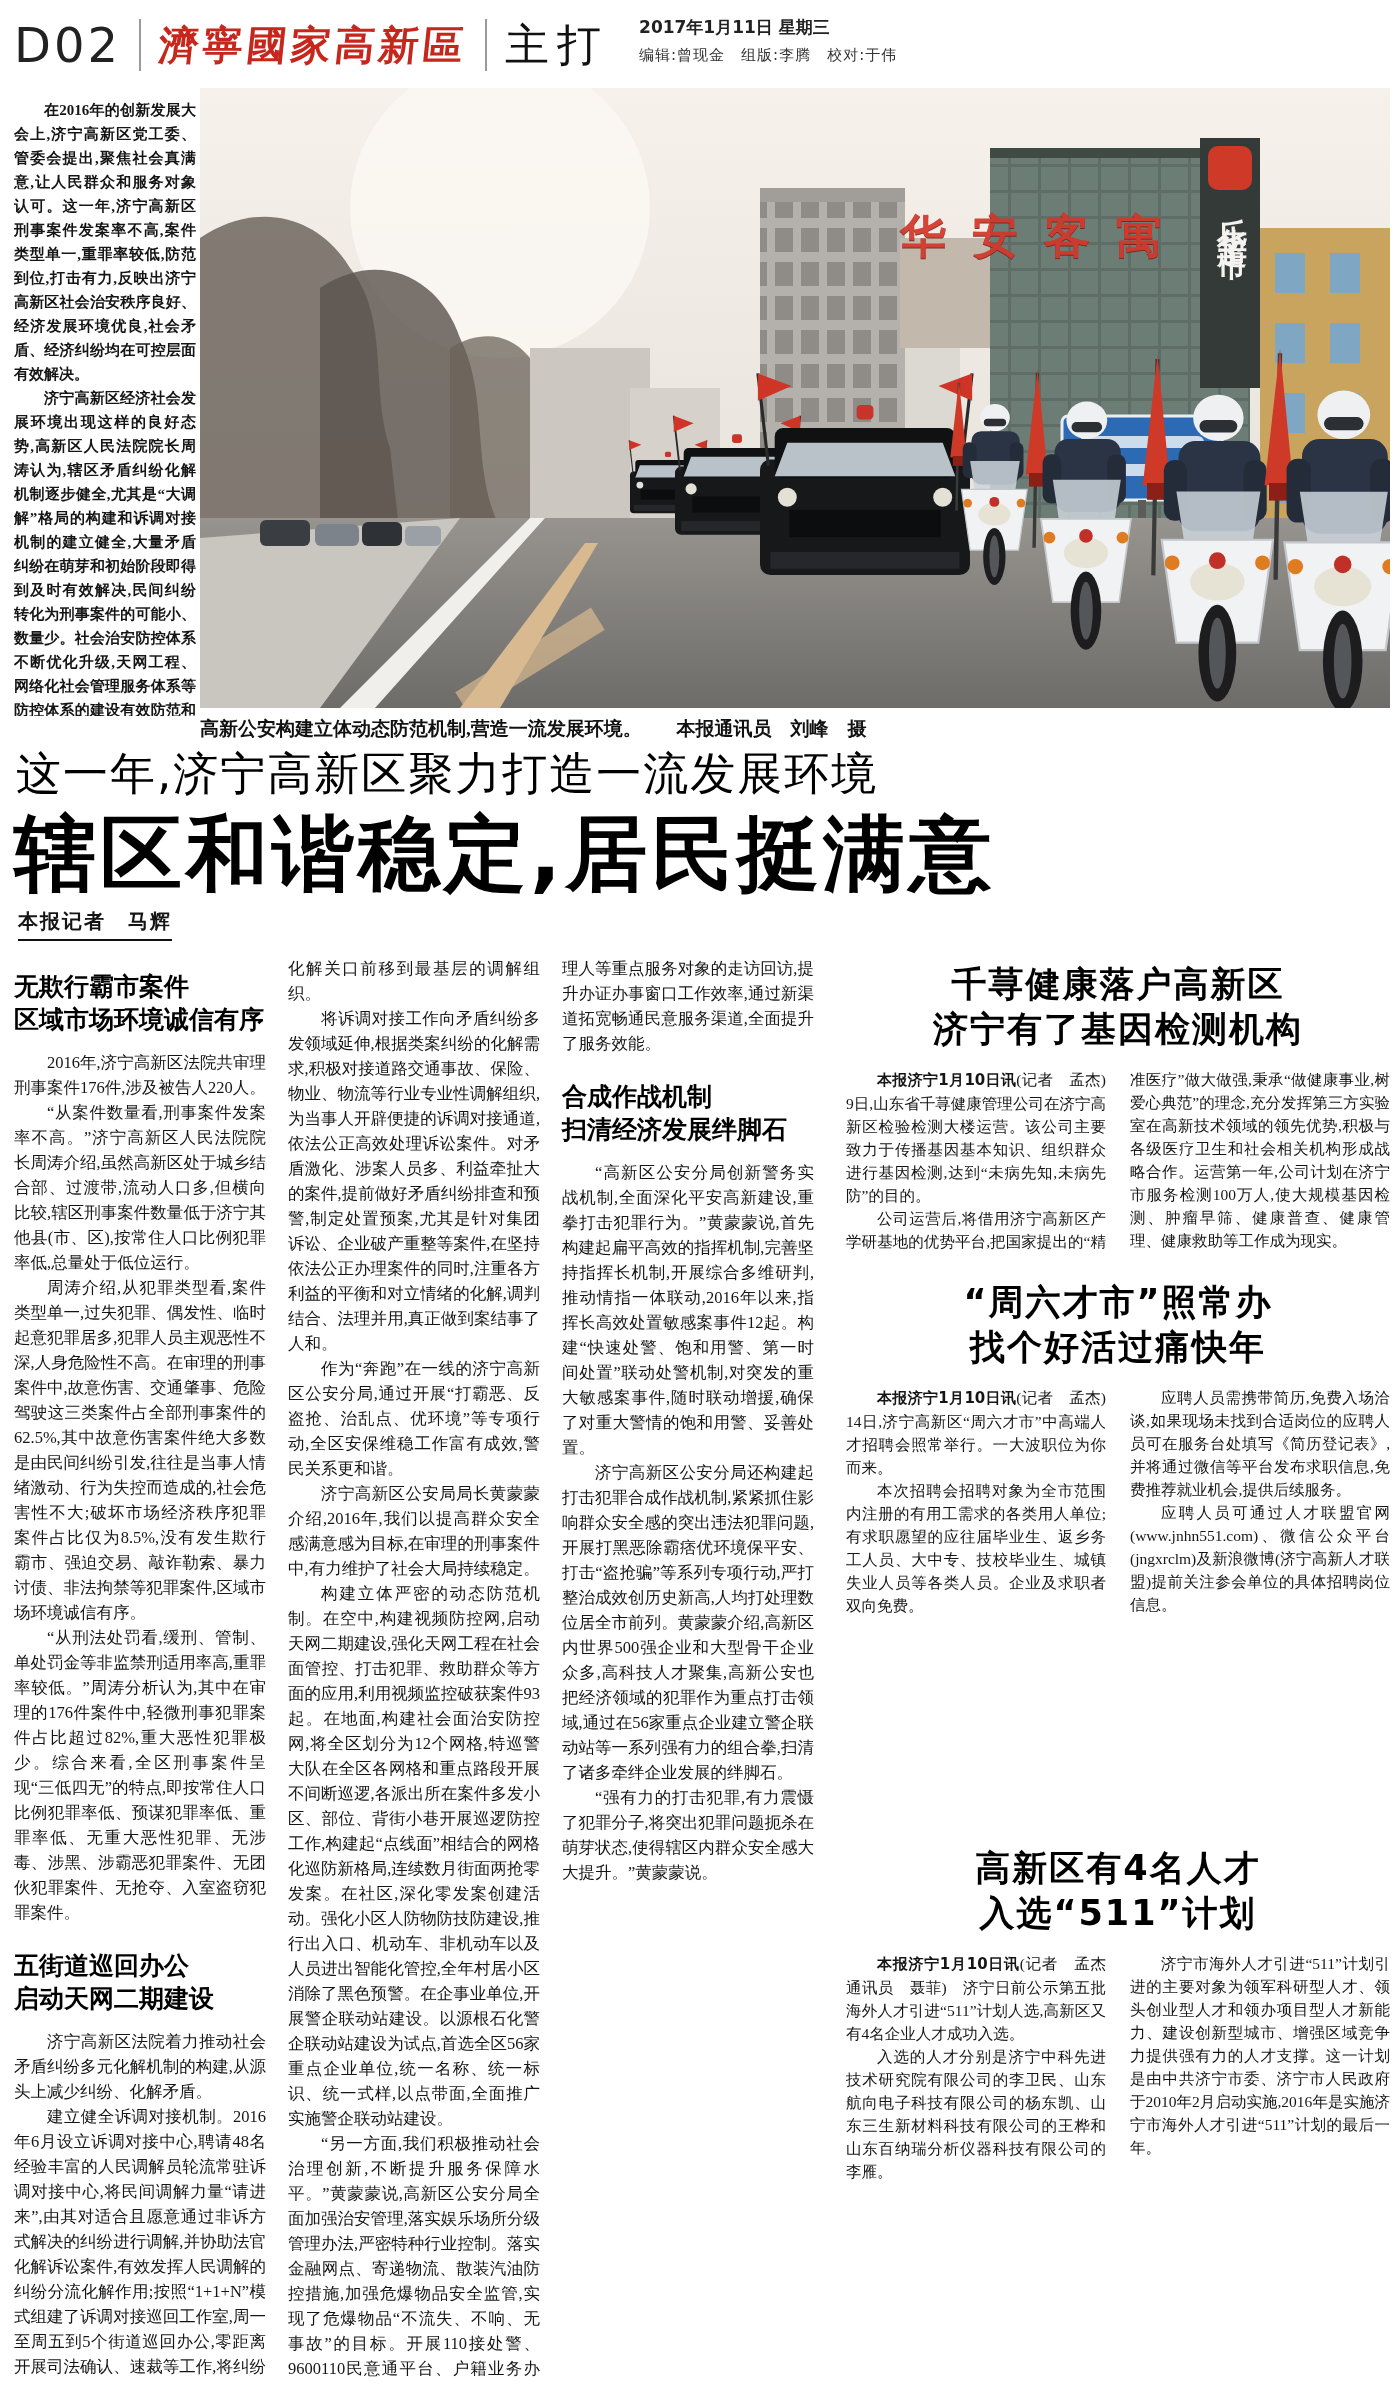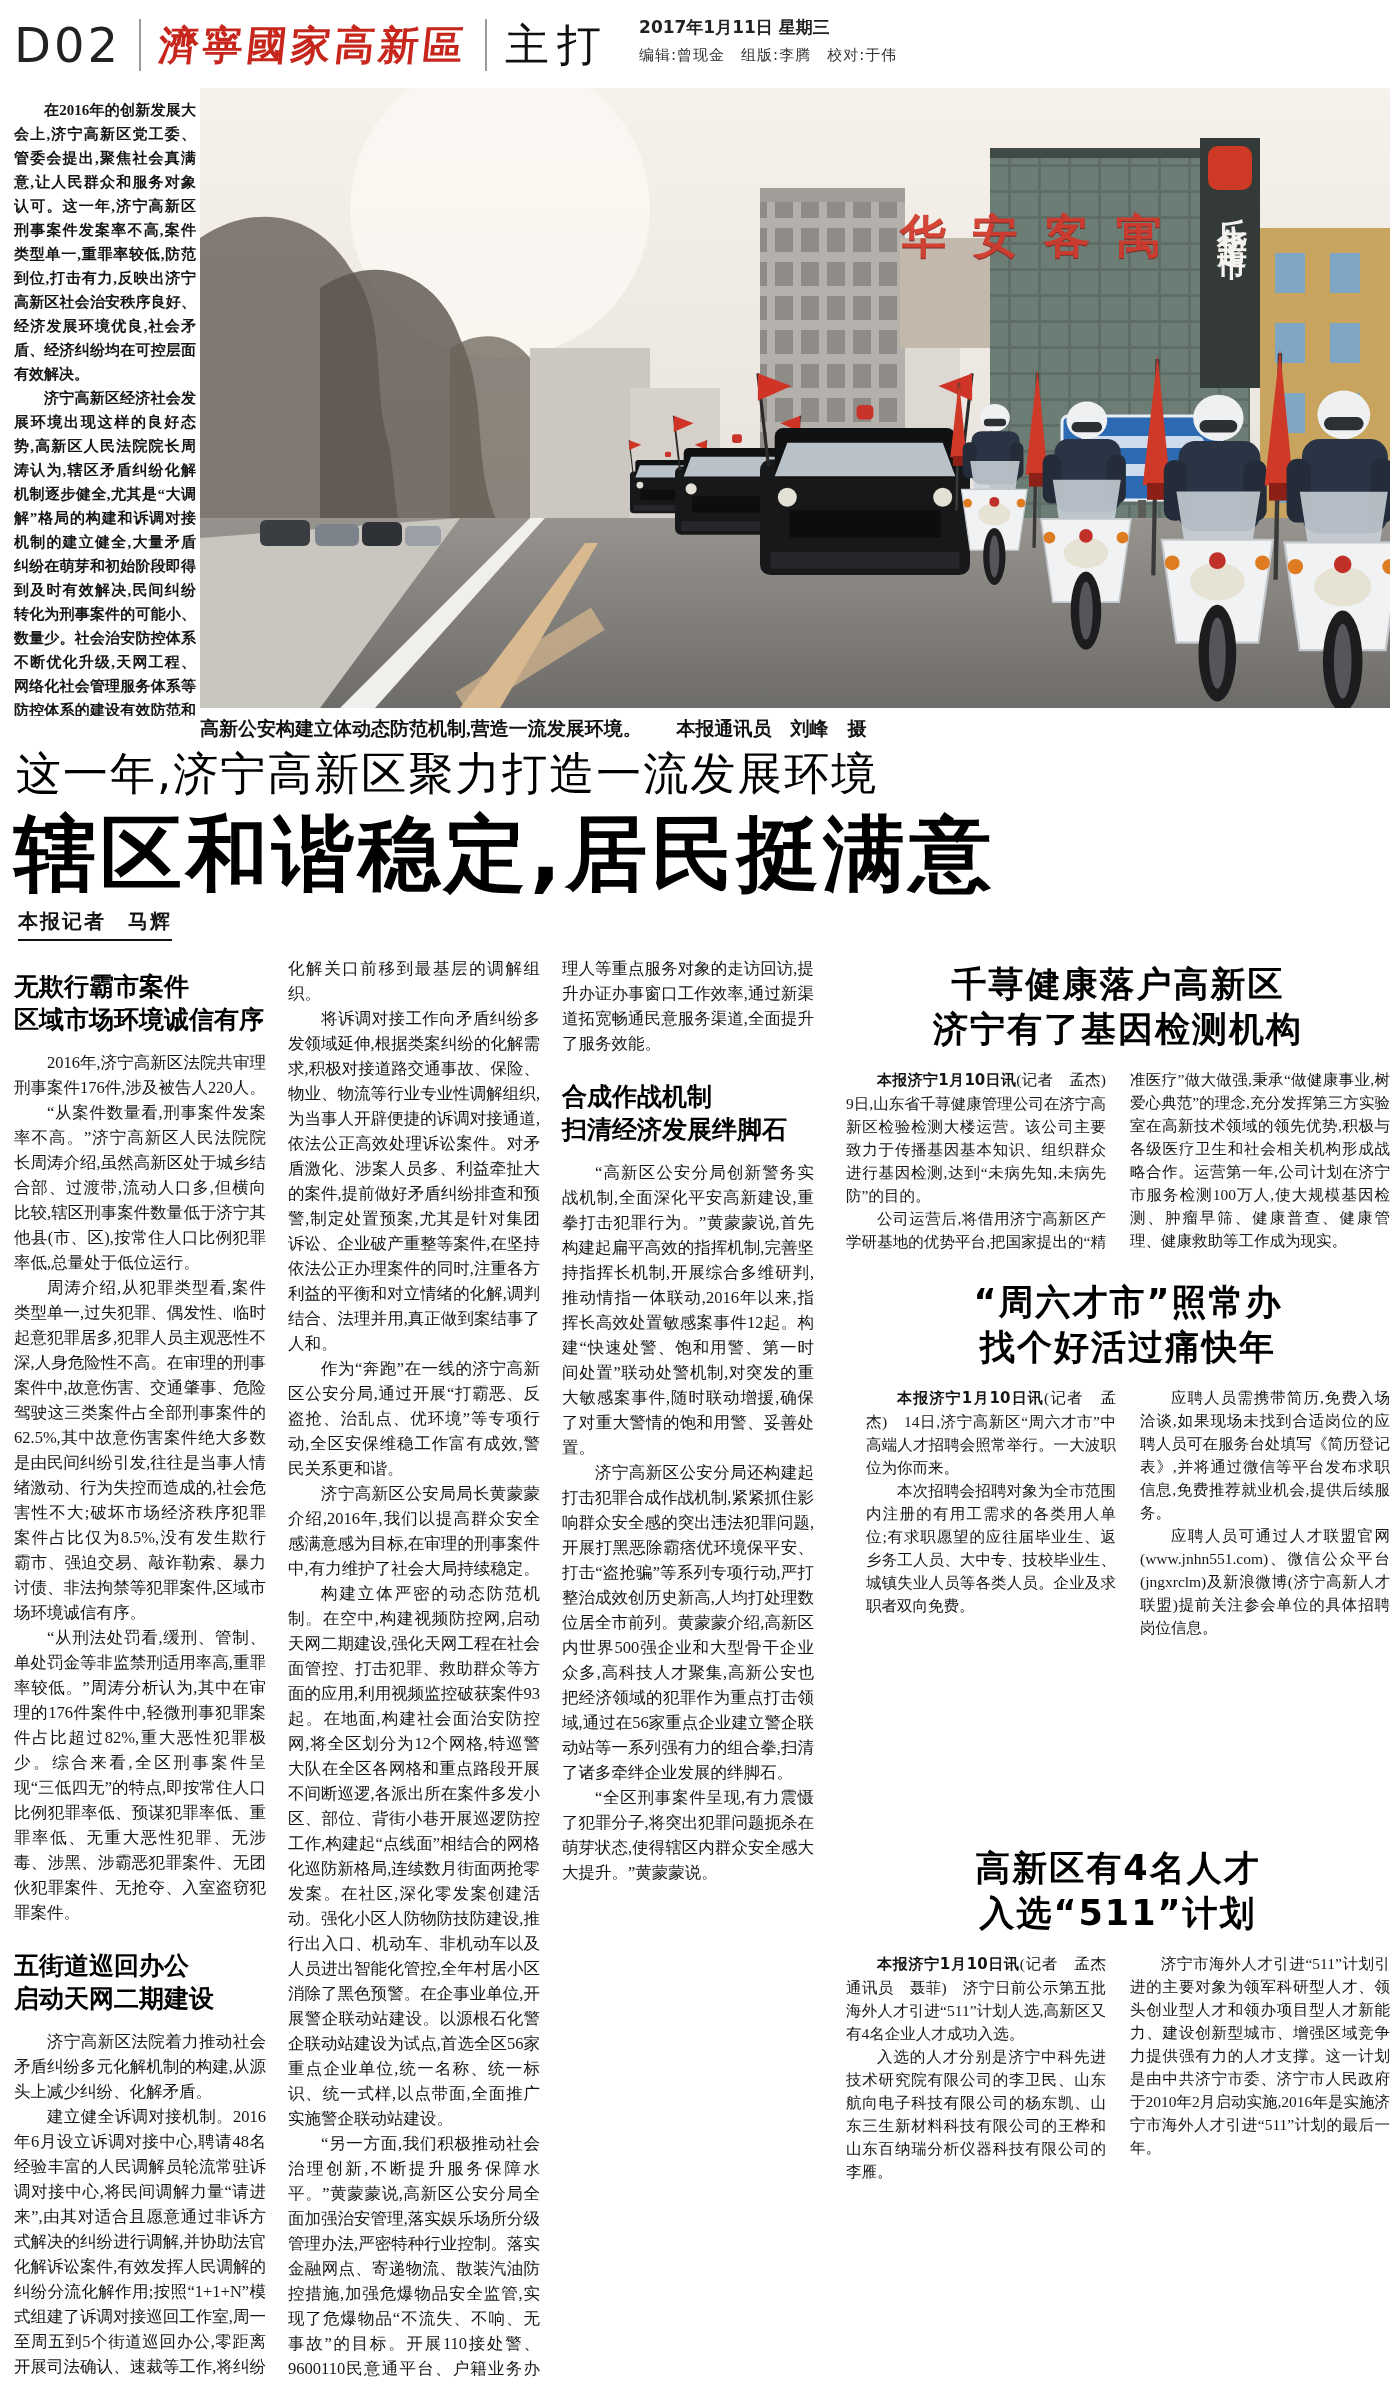--- a/index.html
+++ b/index.html
@@ -54,21 +54,21 @@
   
   .sidebar{position:absolute;left:846px;top:956px;width:544px;height:1438px;overflow:hidden;
            display:flex;flex-direction:column;justify-content:center;}
   .sidearticle{overflow:hidden;}
   .sidearticle h2{text-align:center;font-family:"DejaVu Sans",sans-serif;font-size:35px;line-height:45px;
                   font-weight:bold;margin:6px 0 16px;white-space:pre-line;letter-spacing:2px;color:#000;}
   .sidebody{column-count:2;column-gap:24px;font-size:15.5px;line-height:23px;text-align:justify;}
   .sidebody p{margin:0;text-indent:2em;}
   .sidebody .dl{font-weight:bold;font-family:"DejaVu Sans",sans-serif;font-size:15px;}
   .art-0{height:318px;}
-  .art-1{height:566px;margin-left:20px;}
+  .art-1{height:566px;}
   .art-2{flex:1;}
 </style>
 </head>
 <body>
 
 <div class="page">
 
   <div class="masthead">
     <span class="pageno">D02</span>
     <span class="vsep"></span>
@@ -238,21 +238,21 @@
       <p>建立健全诉调对接机制。2016年6月设立诉调对接中心,聘请48名经验丰富的人民调解员轮流常驻诉调对接中心,将民间调解力量“请进来”,由其对适合且愿意通过非诉方式解决的纠纷进行调解,并协助法官化解诉讼案件,有效发挥人民调解的纠纷分流化解作用;按照“1+1+N”模式组建了诉调对接巡回工作室,周一至周五到5个街道巡回办公,零距离开展司法确认、速裁等工作,将纠纷化解关口前移到最基层的调解组织。</p>
       <p>将诉调对接工作向矛盾纠纷多发领域延伸,根据类案纠纷的化解需求,积极对接道路交通事故、保险、物业、物流等行业专业性调解组织,为当事人开辟便捷的诉调对接通道,依法公正高效处理诉讼案件。对矛盾激化、涉案人员多、利益牵扯大的案件,提前做好矛盾纠纷排查和预警,制定处置预案,尤其是针对集团诉讼、企业破产重整等案件,在坚持依法公正办理案件的同时,注重各方利益的平衡和对立情绪的化解,调判结合、法理并用,真正做到案结事了人和。</p>
       <p>作为“奔跑”在一线的济宁高新区公安分局,通过开展“打霸恶、反盗抢、治乱点、优环境”等专项行动,全区安保维稳工作富有成效,警民关系更和谐。</p>
       <p>济宁高新区公安局局长黄蒙蒙介绍,2016年,我们以提高群众安全感满意感为目标,在审理的刑事案件中,有力维护了社会大局持续稳定。</p>
       <p>构建立体严密的动态防范机制。在空中,构建视频防控网,启动天网二期建设,强化天网工程在社会面管控、打击犯罪、救助群众等方面的应用,利用视频监控破获案件93起。在地面,构建社会面治安防控网,将全区划分为12个网格,特巡警大队在全区各网格和重点路段开展不间断巡逻,各派出所在案件多发小区、部位、背街小巷开展巡逻防控工作,构建起“点线面”相结合的网格化巡防新格局,连续数月街面两抢零发案。在社区,深化零发案创建活动。强化小区人防物防技防建设,推行出入口、机动车、非机动车以及人员进出智能化管控,全年村居小区消除了黑色预警。在企事业单位,开展警企联动站建设。以源根石化警企联动站建设为试点,首选全区56家重点企业单位,统一名称、统一标识、统一式样,以点带面,全面推广实施警企联动站建设。</p>
       <p>“另一方面,我们积极推动社会治理创新,不断提升服务保障水平。”黄蒙蒙说,高新区公安分局全面加强治安管理,落实娱乐场所分级管理办法,严密特种行业控制。落实金融网点、寄递物流、散装汽油防控措施,加强危爆物品安全监管,实现了危爆物品“不流失、不响、无事故”的目标。开展110接处警、9600110民意通平台、户籍业务办理人等重点服务对象的走访回访,提升办证办事窗口工作效率,通过新渠道拓宽畅通民意服务渠道,全面提升了服务效能。</p>
       <h3>合成作战机制
 扫清经济发展绊脚石</h3>
       <p>“高新区公安分局创新警务实战机制,全面深化平安高新建设,重拳打击犯罪行为。”黄蒙蒙说,首先构建起扁平高效的指挥机制,完善坚持指挥长机制,开展综合多维研判,推动情指一体联动,2016年以来,指挥长高效处置敏感案事件12起。构建“快速处警、饱和用警、第一时间处置”联动处警机制,对突发的重大敏感案事件,随时联动增援,确保了对重大警情的饱和用警、妥善处置。</p>
       <p>济宁高新区公安分局还构建起打击犯罪合成作战机制,紧紧抓住影响群众安全感的突出违法犯罪问题,开展打黑恶除霸痞优环境保平安、打击“盗抢骗”等系列专项行动,严打整治成效创历史新高,人均打处理数位居全市前列。黄蒙蒙介绍,高新区内世界500强企业和大型骨干企业众多,高科技人才聚集,高新公安也把经济领域的犯罪作为重点打击领域,通过在56家重点企业建立警企联动站等一系列强有力的组合拳,扫清了诸多牵绊企业发展的绊脚石。</p>
-      <p>“全区刑事案件呈现,有力震慑了犯罪分子,将突出犯罪问题扼杀在萌芽状态,使得辖区内群众安全感大大提升。”黄蒙蒙说。</p>
+      <p>“强有力的打击犯罪,有力震慑了犯罪分子,将突出犯罪问题扼杀在萌芽状态,使得辖区内群众安全感大大提升。”黄蒙蒙说。</p>
     </div>
 
   <div class="sidebar">
       <section class="sidearticle art-0">
         <h2>千荨健康落户高新区
 济宁有了基因检测机构</h2>
         <div class="sidebody">
           <p><span class="dl">本报济宁1月10日讯</span>(记者　孟杰)　9日,山东省千荨健康管理公司在济宁高新区检验检测大楼运营。该公司主要致力于传播基因基本知识、组织群众进行基因检测,达到“未病先知,未病先防”的目的。</p>
           <p>公司运营后,将借用济宁高新区产学研基地的优势平台,把国家提出的“精准医疗”做大做强,秉承“做健康事业,树爱心典范”的理念,充分发挥第三方实验室在高新技术领域的领先优势,积极与各级医疗卫生和社会相关机构形成战略合作。运营第一年,公司计划在济宁市服务检测100万人,使大规模基因检测、肿瘤早筛、健康普查、健康管理、健康救助等工作成为现实。</p>
         </div>

